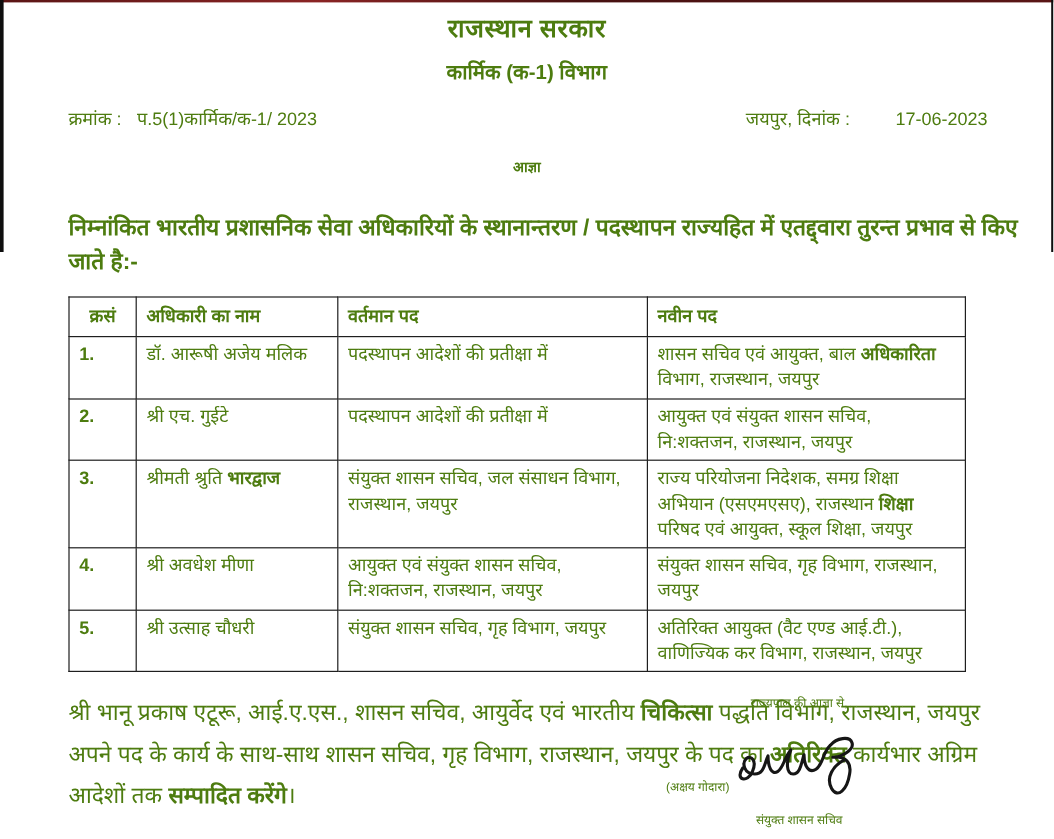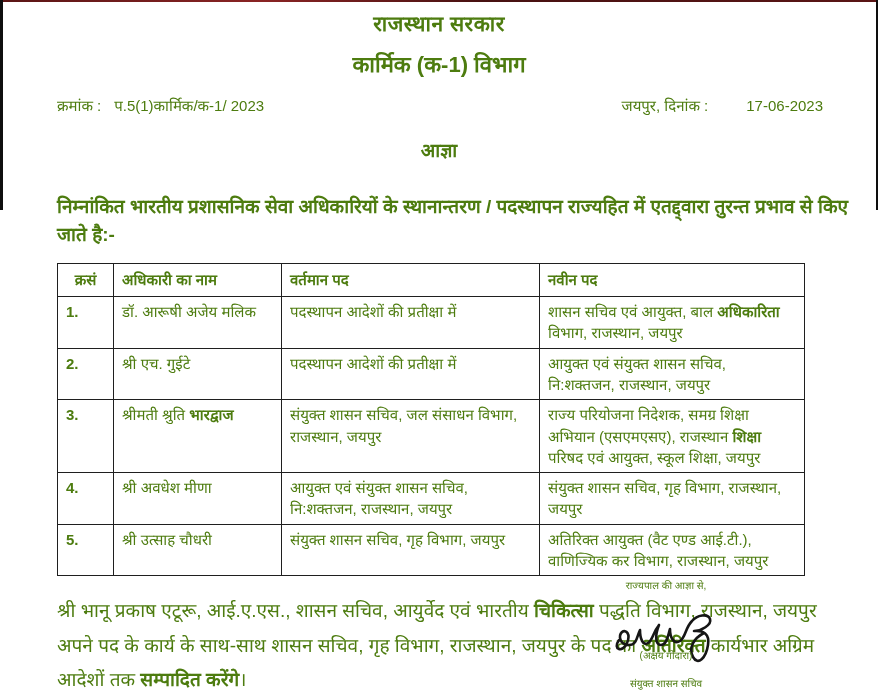--- a/index.html
+++ b/index.html
@@ -7,44 +7,44 @@
     position:relative;width:878px;height:699px;background:#fff;overflow:hidden;
     color:#4d7c0f;font-family:"Liberation Sans","DejaVu Sans",sans-serif;
   }
   
   .scan-top-line{position:absolute;top:0;left:0;width:878px;height:2px;
     background:linear-gradient(90deg,#5a1515 0%,#8a2424 30%,#471111 55%,#5a1515 100%);}
   .scan-left-edge{position:absolute;top:0;left:0;width:3px;height:210px;background:#0e0e0e;}
   .scan-right-edge{position:absolute;top:0;right:0;width:2px;height:210px;background:#0e0e0e;}
 
   .doc-title{padding-top:9px;text-align:center;font-size:21px;font-weight:bold;letter-spacing:.5px;}
-  .doc-dept{margin-top:11px;text-align:center;font-size:22px;font-weight:bold;}
+  .doc-dept{margin-top:11px;text-align:center;font-size:17px;font-weight:bold;}
   .ref-line{margin:17px 55px 0 57px;font-size:15px;display:flex;justify-content:space-between;align-items:center;}
   .ref-left .ref-number{margin-left:13px;}
   .ref-right{display:flex;align-items:baseline;}
   .ref-right .doc-date{margin-left:38px;font-family:"Liberation Sans",sans-serif;}
-  .order-heading{margin-top:22px;text-align:center;font-size:19px;font-weight:bold;}
+  .order-heading{margin-top:22px;text-align:center;font-size:12px;font-weight:bold;}
   .intro{margin:30px 22px 0 57px;font-size:19px;line-height:1.45;font-weight:bold;}
 
   table.transfer{border-collapse:collapse;margin:15px 0 0 57px;width:748px;table-layout:fixed;}
   table.transfer th,table.transfer td{border:1.6px solid #1f1f1f;font-size:15px;vertical-align:top;padding:4px 8px;line-height:1.42;}
   table.transfer th{font-weight:bold;height:24px;vertical-align:middle;}
   .col-sno{width:56px;}
   .col-name{width:168px;}
   .col-current{width:258px;}
   th.h-sno{text-align:center;}
   th.h-name{text-align:left;}
   th.h-current,th.h-new{text-align:left;}
   td.c-sno{font-weight:bold;padding-left:13px;}
   .closing{margin:18px 26px 0 57px;font-size:19px;line-height:1.8;}
 
   .sig-block{position:absolute;left:555px;top:578px;width:222px;height:121px;font-size:10px;}
   .sig-from{position:absolute;top:0;left:0;width:100%;text-align:center;}
   .sig-scrawl{position:absolute;top:22px;left:52px;overflow:visible;}
-  .sig-name{position:absolute;top:70px;left:0;width:100%;text-align:center;}
+  .sig-name{position:absolute;top:70px;left:0;width:100%;text-align:left;}
   .sig-designation{position:absolute;top:98px;left:0;width:100%;text-align:center;}
   b{font-weight:bold;}
 </style>
 </head>
 <body>
 
 <div class="page">
 
   <div class="scan-top-line"></div>
   <div class="scan-left-edge"></div>

